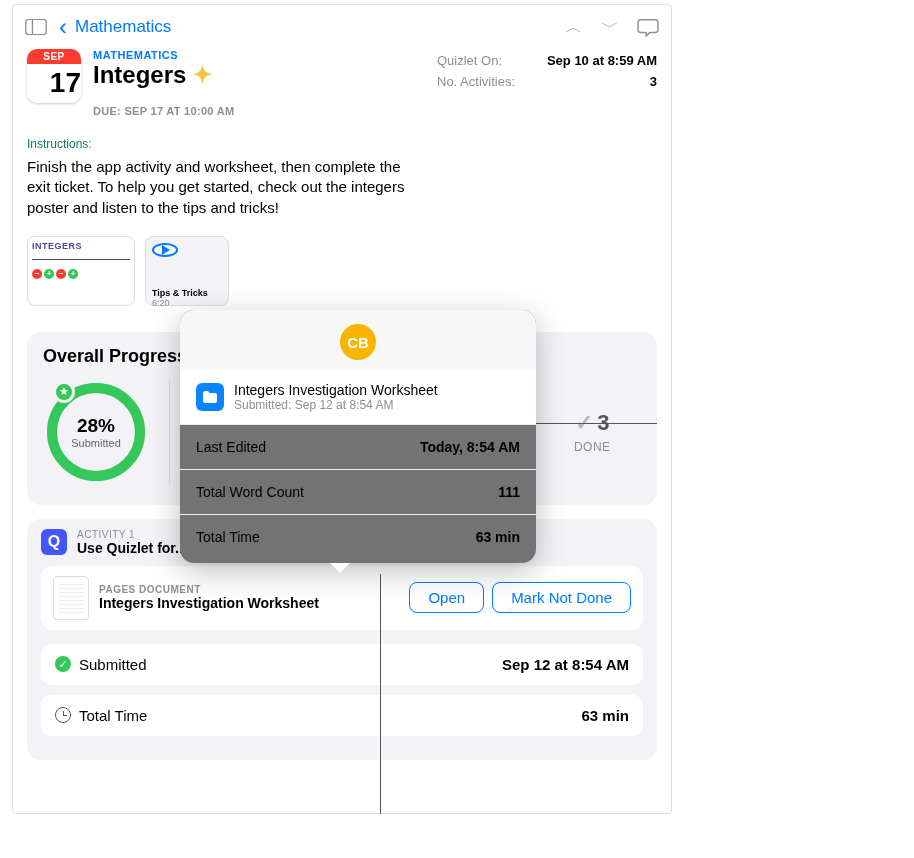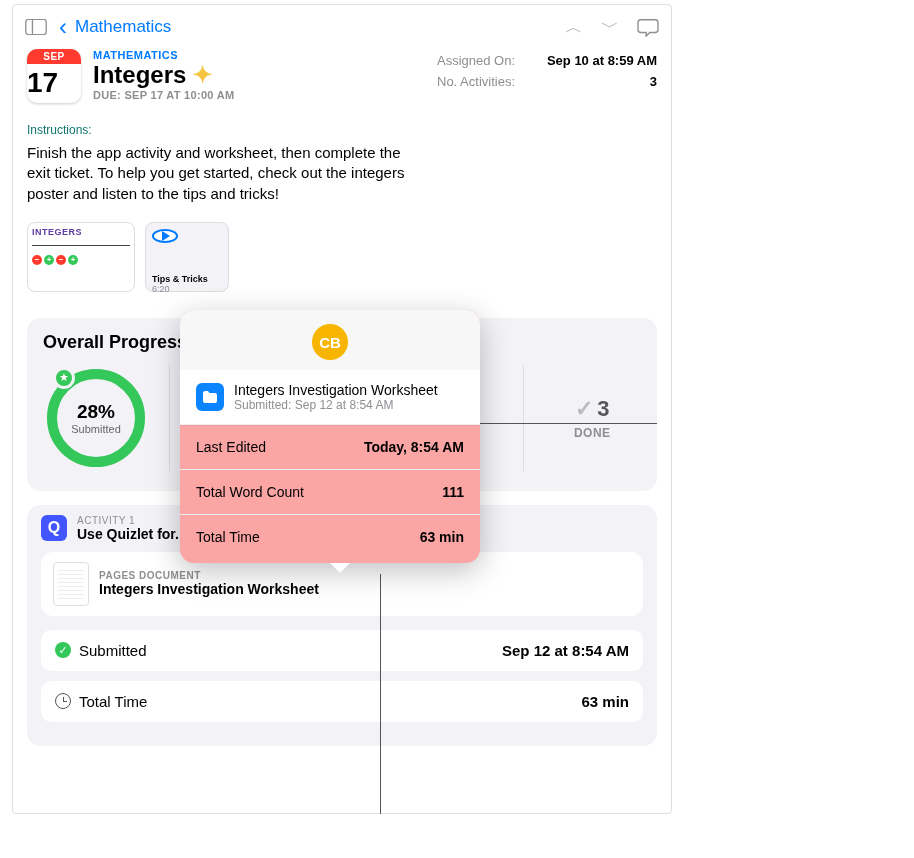--- a/index.html
+++ b/index.html
@@ -39,26 +39,26 @@
 
     .assignment-header {
       display:flex; align-items:flex-start; padding: 0 14px 10px 14px;
       gap:12px;
     }
     .cal-icon {
       width:54px; height:54px; background:#fff; border-radius:10px; box-shadow:0 1px 3px rgba(0,0,0,.2);
       overflow:hidden; display:flex; flex-direction:column;
     }
     .cal-month { background:#ff3b30; color:#fff; font-size:10px; font-weight:600; text-align:center; padding:2px 0; letter-spacing:0.5px;}
-    .cal-day { font-size:28px; font-weight:600; text-align:left; line-height:38px; }
+    .cal-day { font-size:28px; font-weight:600; text-align:right; line-height:38px; }
     .assign-meta { flex:1; }
     .subject-label { color:#007aff; font-size:11px; font-weight:700; letter-spacing:0.5px; }
     .assign-title { font-size:24px; font-weight:700; display:flex; align-items:center; gap:6px; }
     .sparkle { color:#f5c542; }
-    .due { color:#8e8e93; font-size:11px; font-weight:600; letter-spacing:0.3px; margin-top:0;}
+    .due { color:#8e8e93; font-size:11px; font-weight:600; letter-spacing:0.3px; margin-top:16px;}
     .header-right { font-size:13px; color:#8e8e93; padding-top:4px; }
     .header-right .row { display:flex; width:220px; justify-content:space-between; margin-bottom:6px; }
     .header-right .val { color:#000; font-weight:600; }
 
     .instructions-label { color:#0f766e; font-size:12px; padding:10px 14px 2px; }
     .instructions-text { padding:4px 14px 10px; font-size:15px; line-height:1.35; max-width:420px; }
 
     .attachments { display:flex; gap:10px; padding:8px 14px 16px; }
     .attach-poster {
       width:108px; height:70px; border:1px solid #ddd; border-radius:8px; padding:4px; background:#fff;
@@ -86,21 +86,21 @@
     .progress-row { display:flex; align-items:center; gap:20px; }
     .ring-wrap { position:relative; width:106px; height:106px; }
     .ring { width:106px; height:106px; }
     .ring-center { position:absolute; inset:0; display:flex; flex-direction:column; align-items:center; justify-content:center;}
     .ring-pct { font-size:19px; font-weight:700; }
     .ring-label { font-size:11px; color:#666; }
     .star-badge { position:absolute; top:2px; left:10px; width:22px; height:22px; background:#34c759; border-radius:50%; border:3px solid #f2f2f7; display:flex; align-items:center; justify-content:center; color:#fff; font-size:11px;}
     .vr { width:1px; background:#ddd; align-self:stretch; }
     .stat { text-align:center; flex:1; }
     .stat-val { font-size:22px; font-weight:600; color:#555; display:flex; align-items:center; justify-content:center; gap:4px;}
-    .stat-label { font-size:12px; font-weight:700; color:#8e8e93; letter-spacing:0.5px; margin-top:4px;}
+    .stat-label { font-size:12px; font-weight:400; color:#8e8e93; letter-spacing:0.5px; margin-top:4px;}
     .stat-empty { flex:2; }
     .check-gray { color:#bbb; font-size:22px; font-weight:700;}
 
     .activity-card {
       margin:14px 14px 0; background:#f2f2f7; border-radius:14px; padding:10px 14px 14px;
     }
     .activity-head { display:flex; align-items:center; gap:10px; margin-bottom:10px;}
     .quizlet-ico { width:26px; height:26px; border-radius:6px; background:#4255ff; display:flex; align-items:center; justify-content:center; color:#fff; font-weight:700;}
     .act-meta .act-num { font-size:10px; font-weight:400; color:#8e8e93; letter-spacing:0.5px;}
     .act-meta .act-name { font-size:14px; font-weight:700; }
@@ -116,21 +116,21 @@
     .sub-rows { margin-top:14px; }
     .sub-row { background:#fff; border-radius:10px; padding:12px 14px; display:flex; align-items:center; gap:8px; margin-bottom:10px; font-size:15px;}
     .sub-row .right { margin-left:auto; font-weight:600; }
     .ico-ok { width:16px; height:16px; border-radius:50%; background:#34c759; color:#fff; font-size:11px; display:flex; align-items:center; justify-content:center;}
     .ico-clock { width:16px; height:16px; border:1.5px solid #555; border-radius:50%; position:relative;}
     .ico-clock::after{content:""; position:absolute; left:7px; top:3px; width:1px; height:5px; background:#555;}
     .ico-clock::before{content:""; position:absolute; left:7px; top:7px; width:4px; height:1px; background:#555;}
 
     
     .popover {
-      position:absolute; top:310px; left:180px; width:300px; background:#fca5a5; border-radius:14px;
+      position:absolute; top:310px; left:180px; width:356px; background:#737373; border-radius:14px;
       box-shadow:0 8px 30px rgba(0,0,0,.25); overflow:visible; z-index:10;
     }
     .popover::after {
       content:""; position:absolute; bottom:-10px; left:150px; width:0; height:0;
       border-left:10px solid transparent; border-right:10px solid transparent; border-top:10px solid #fff;
     }
     .pop-head { background:#f7f7f8; border-radius:14px 14px 0 0; padding:14px 0 10px; text-align:center;}
     .avatar { width:36px; height:36px; border-radius:50%; background:#f7b500; color:#fff; font-weight:700; display:inline-flex; align-items:center; justify-content:center; font-size:15px;}
     .pop-name { font-size:15px; margin-top:6px; }
     .pop-body { padding:0 0 4px; }
@@ -183,21 +183,21 @@
     <div class="assign-meta">
       <div class="subject-label">MATHEMATICS</div>
       <div class="assign-title">
         <span>Integers</span>
         <span class="sparkle">✦</span>
       </div>
       <div class="due">DUE: SEP 17 AT 10:00 AM</div>
     </div>
     <div class="header-right">
       <div class="row">
-        <span>Assigned On:</span>
+        <span>Quizlet On:</span>
         <span class="val">Sep 10 at 8:59 AM</span>
       </div>
       <div class="row">
         <span>No. Activities:</span>
         <span class="val">3</span>
       </div>
     </div>
   </div>
 
   <div class="instructions-label">Instructions:</div>
@@ -264,20 +264,24 @@
       </div>
     </div>
 
     <div class="doc-card">
       <div class="doc-head">
         <div class="doc-thumb"></div>
         <div class="doc-meta">
           <div class="doc-type">PAGES DOCUMENT</div>
           <div class="doc-name">Integers Investigation Worksheet</div>
         </div>
+        <div class="doc-actions">
+          <button class="pill-btn">Open</button>
+          <button class="pill-btn">Mark Not Done</button>
+        </div>
       </div>
     </div>
 
     <div class="sub-rows">
       <div class="sub-row">
         <span class="ico-ok">✓</span>
         <span>Submitted</span>
         <span class="right">Sep 12 at 8:54 AM</span>
       </div>
       <div class="sub-row">

